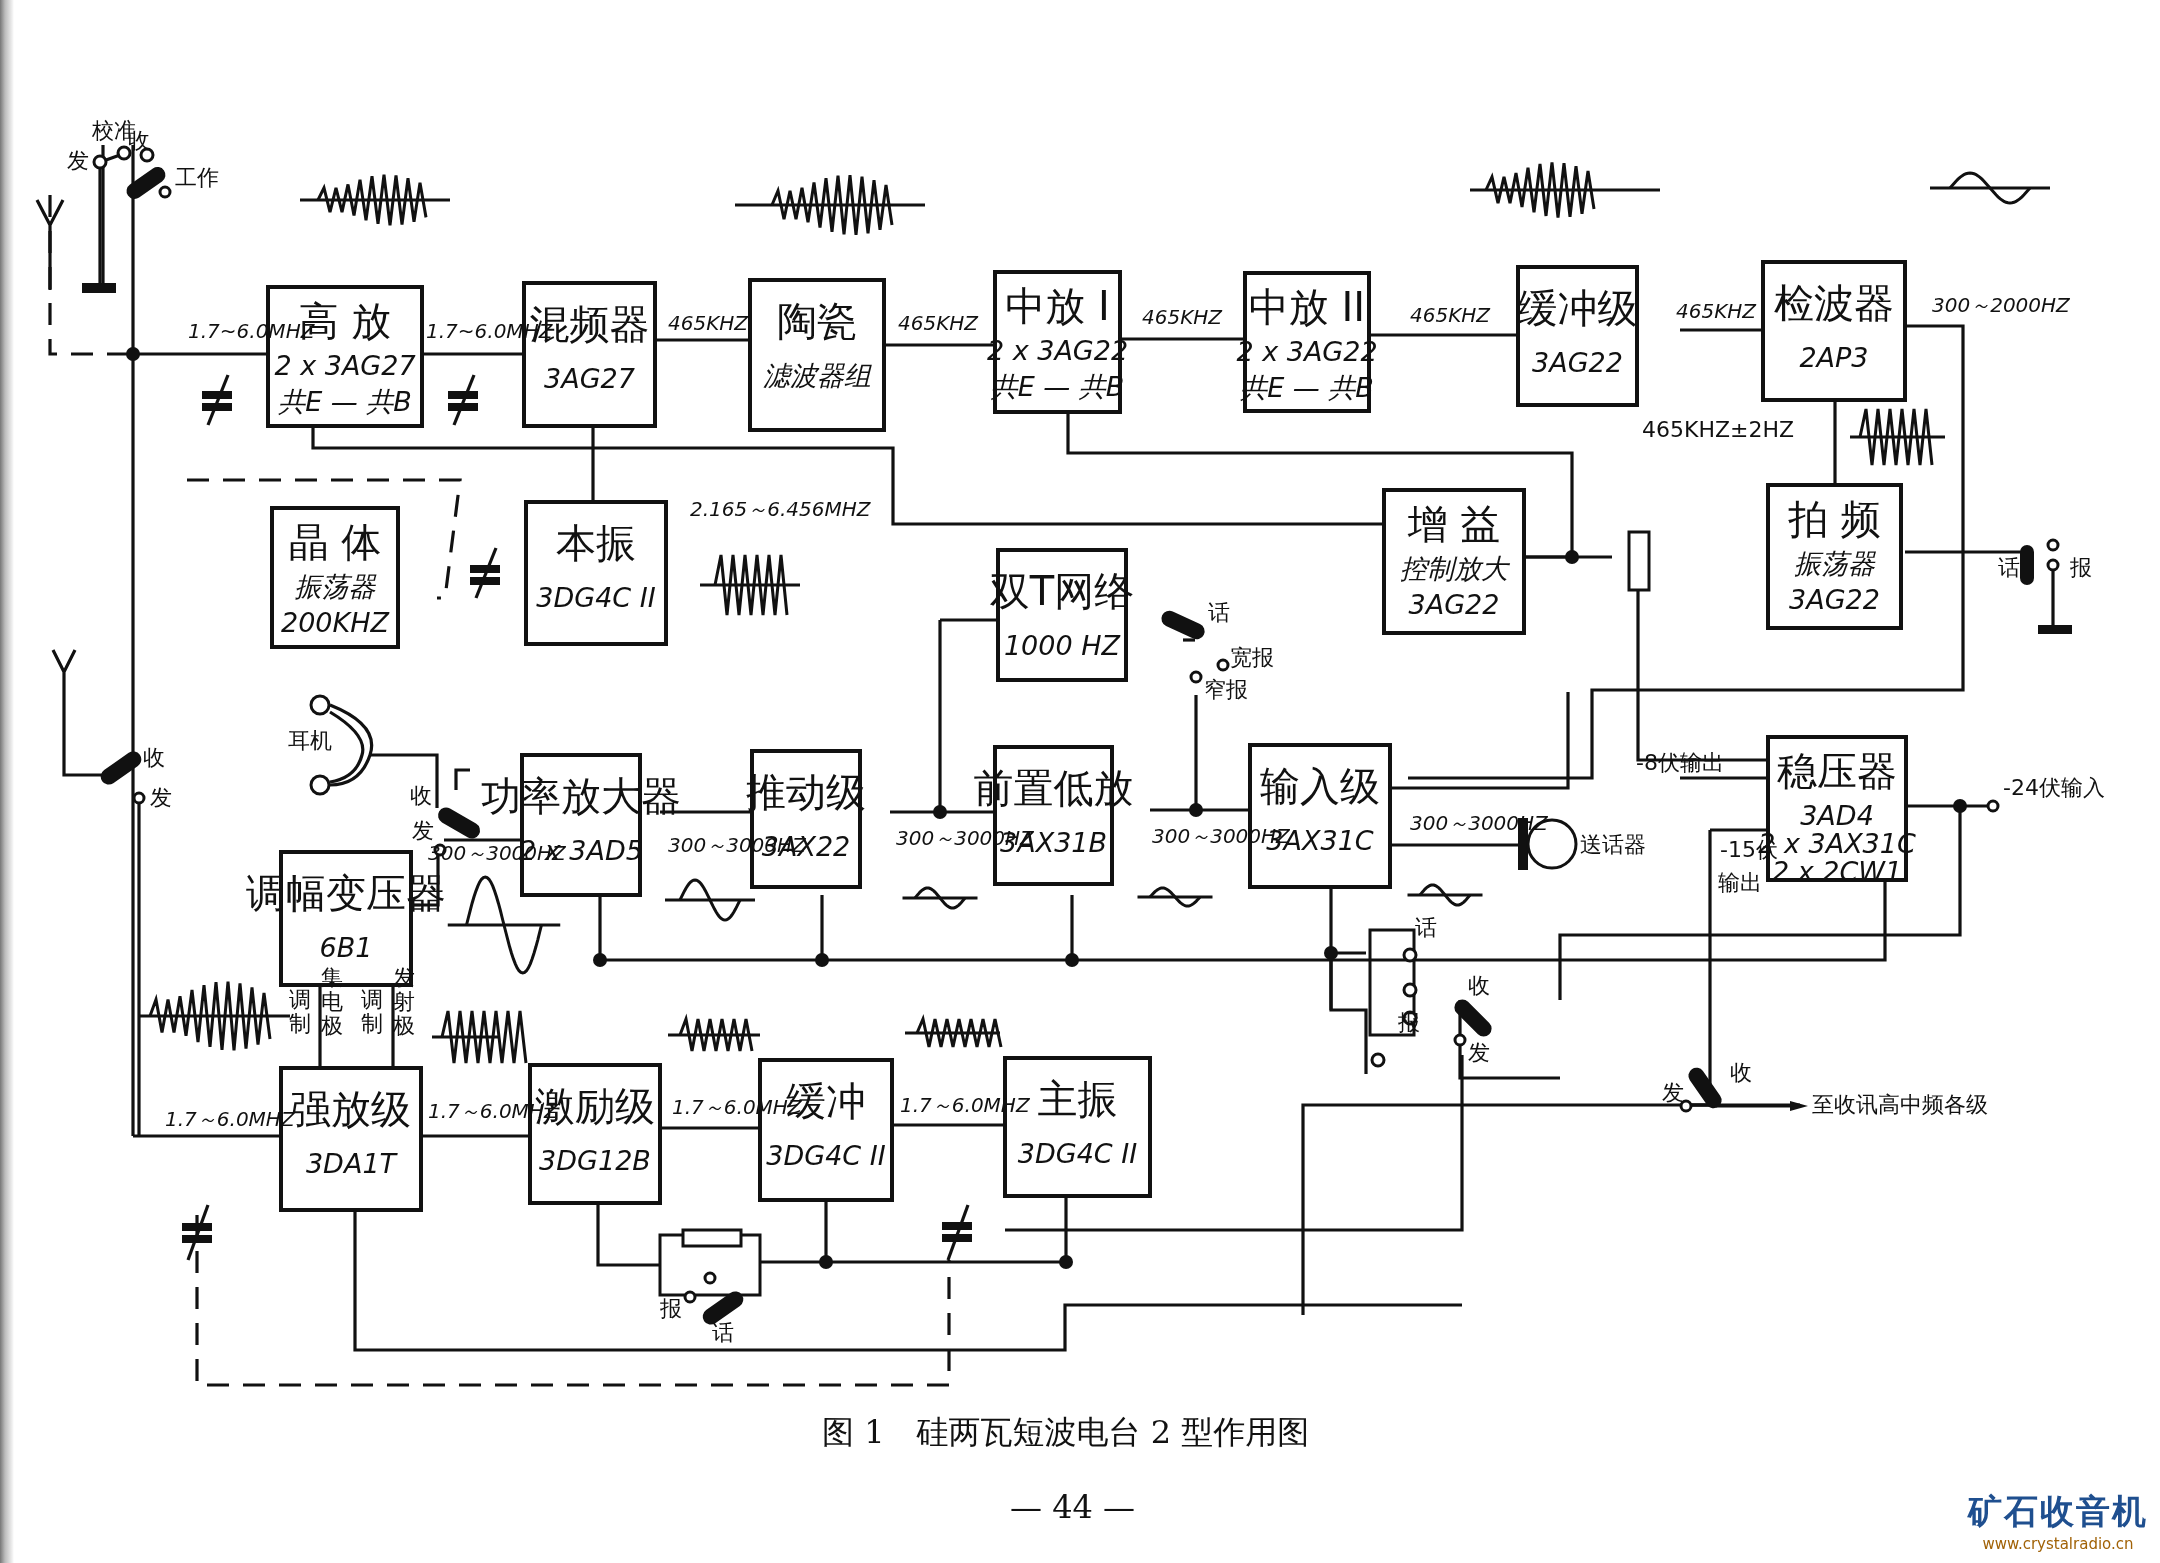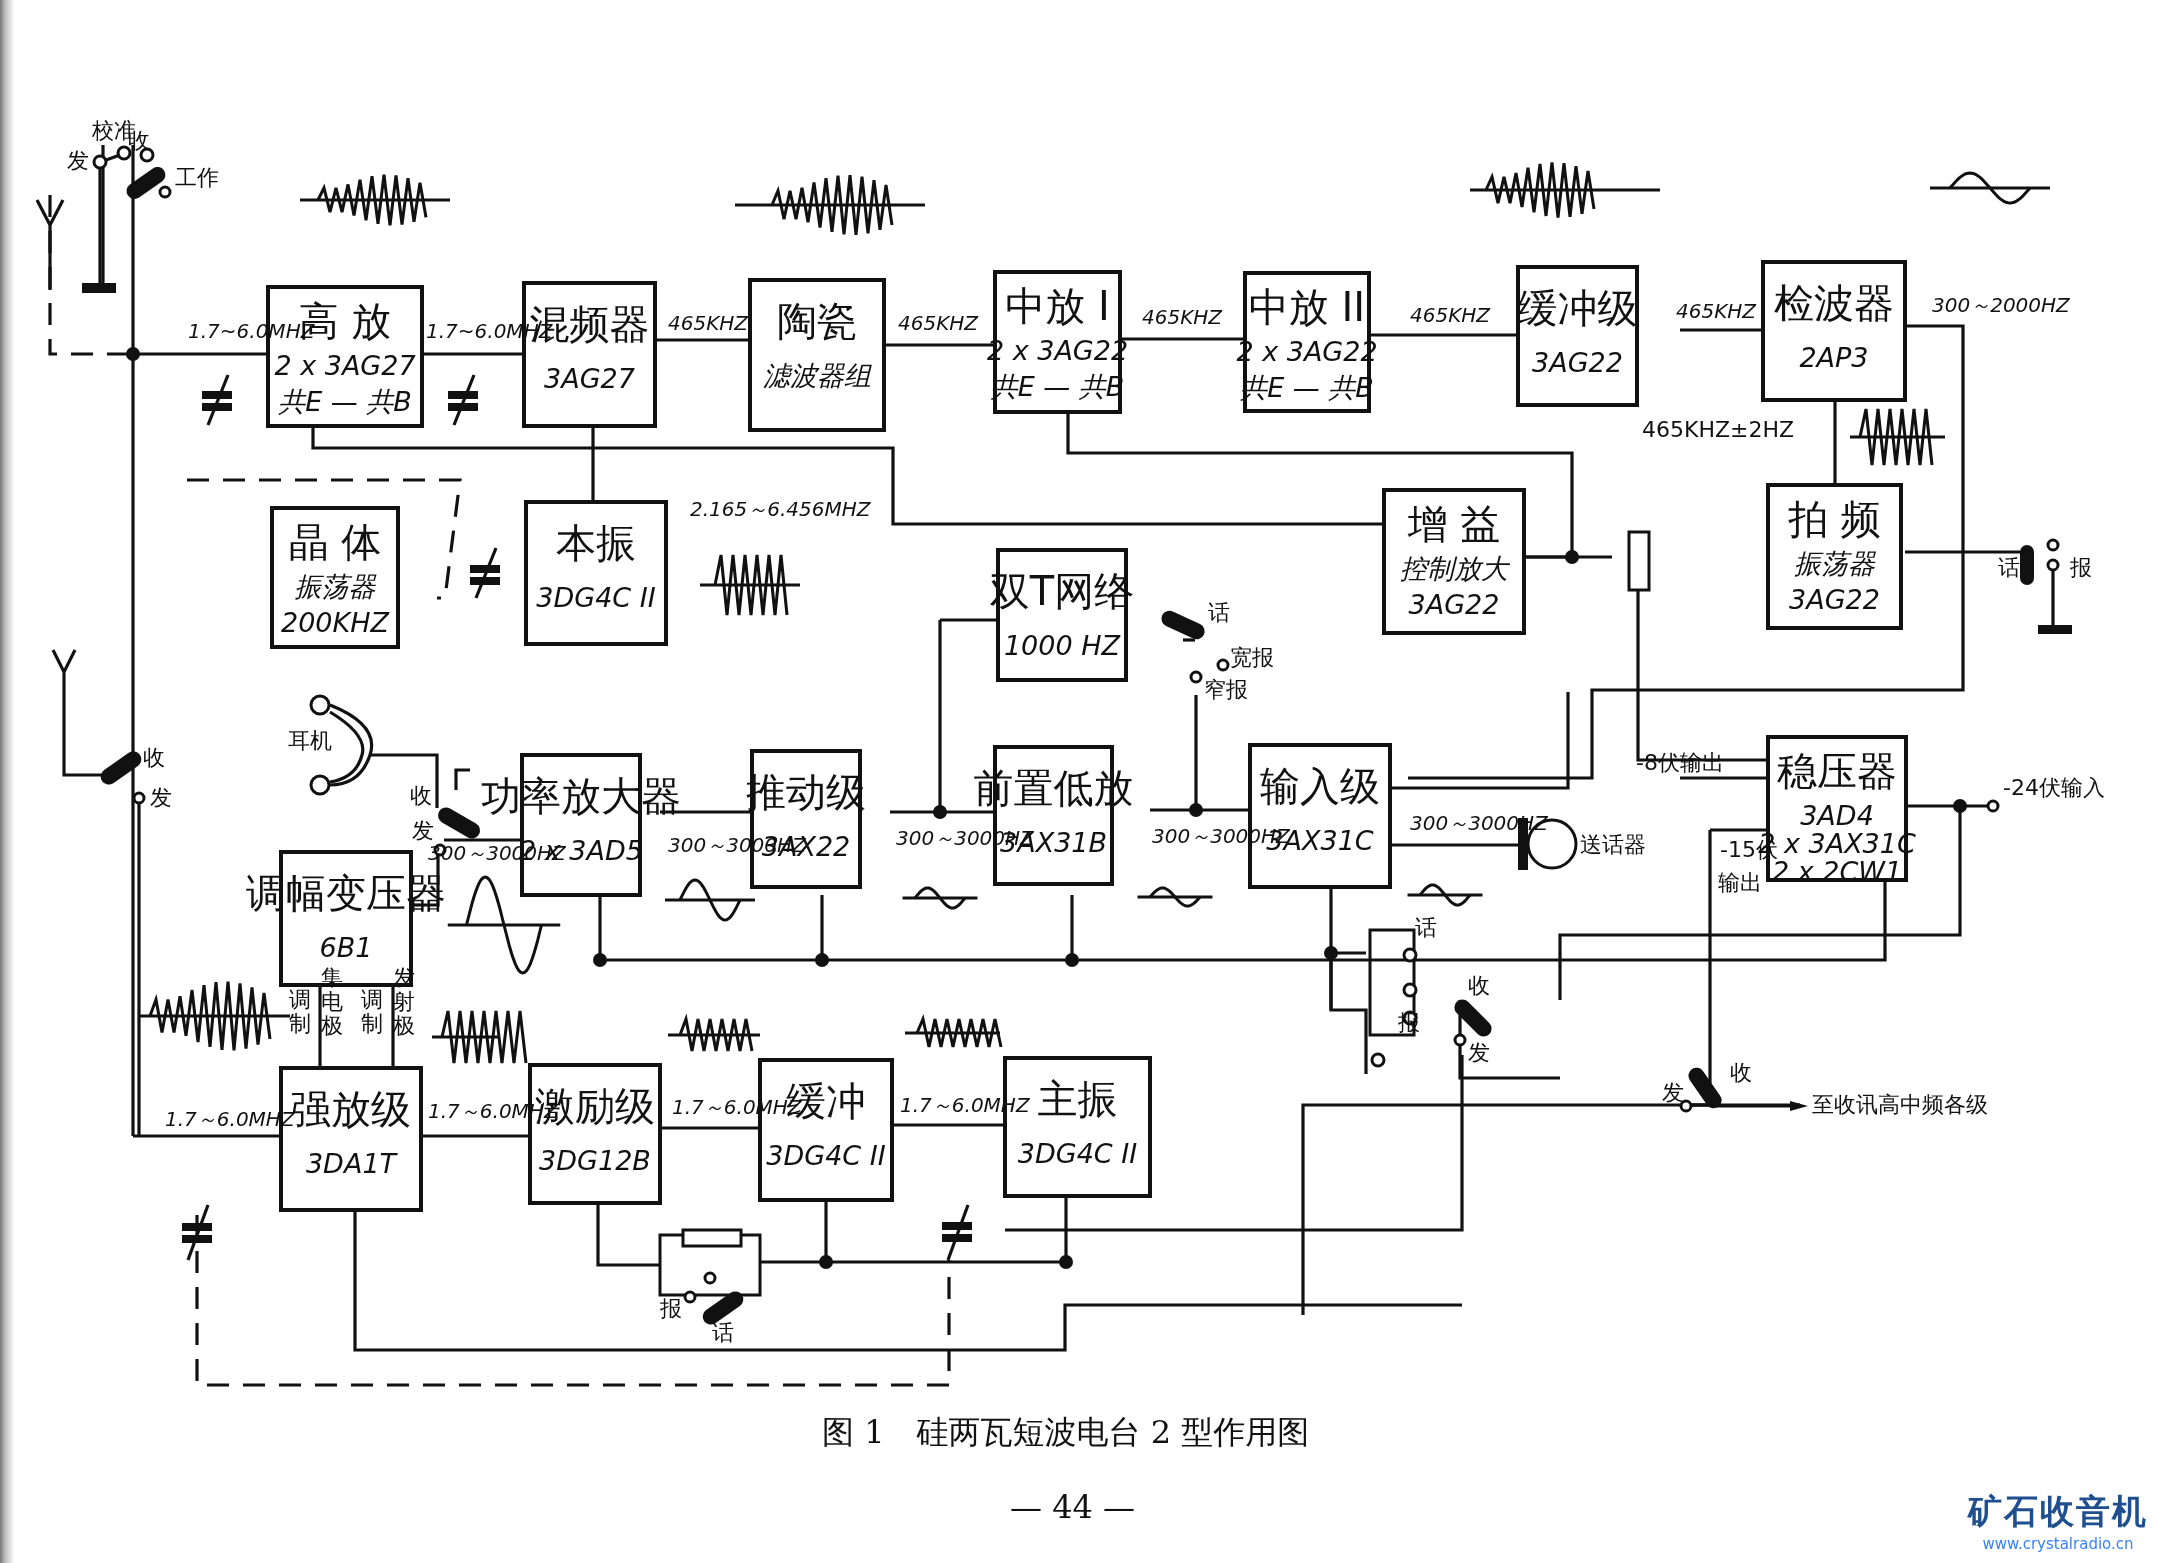--- a/index.html
+++ b/index.html
@@ -14,21 +14,21 @@
   .ring { fill: #fff; stroke: #111; stroke-width: 3; }
   .t-main { font-size: 40px; }
   .t-sub { font-size: 27px; font-style: italic; }
   .t-freq { font-size: 20px; font-style: italic; }
   .t-lbl { font-size: 22px; }
   .t-cap { font-family: "DejaVu Serif", serif !important; font-size: 32px; }
   .page-edge { position: absolute; left: 0; top: 0; width: 14px; height: 1563px;
      background: linear-gradient(90deg, #777 0, #bbb 5px, #eee 12px, #fff 14px); }
   .logo { position: absolute; right: 12px; bottom: 10px; text-align: center; }
   .logo .cn { font-family: Liberation Serif, serif; font-weight: bold; color: #1f4f8f; font-size: 34px; letter-spacing: 2px; }
-  .logo .url { font-family: "DejaVu Sans", sans-serif; color: #3b82f6; font-size: 15px; }
+  .logo .url { font-family: "DejaVu Sans", sans-serif; color: #a16207; font-size: 15px; }
 </style>
 </head>
 <body>
 
 <div id="stage">
 <div class="page-edge"></div>
 <svg width="2160" height="1563" viewBox="0 0 2160 1563">
 
   <g>
 

